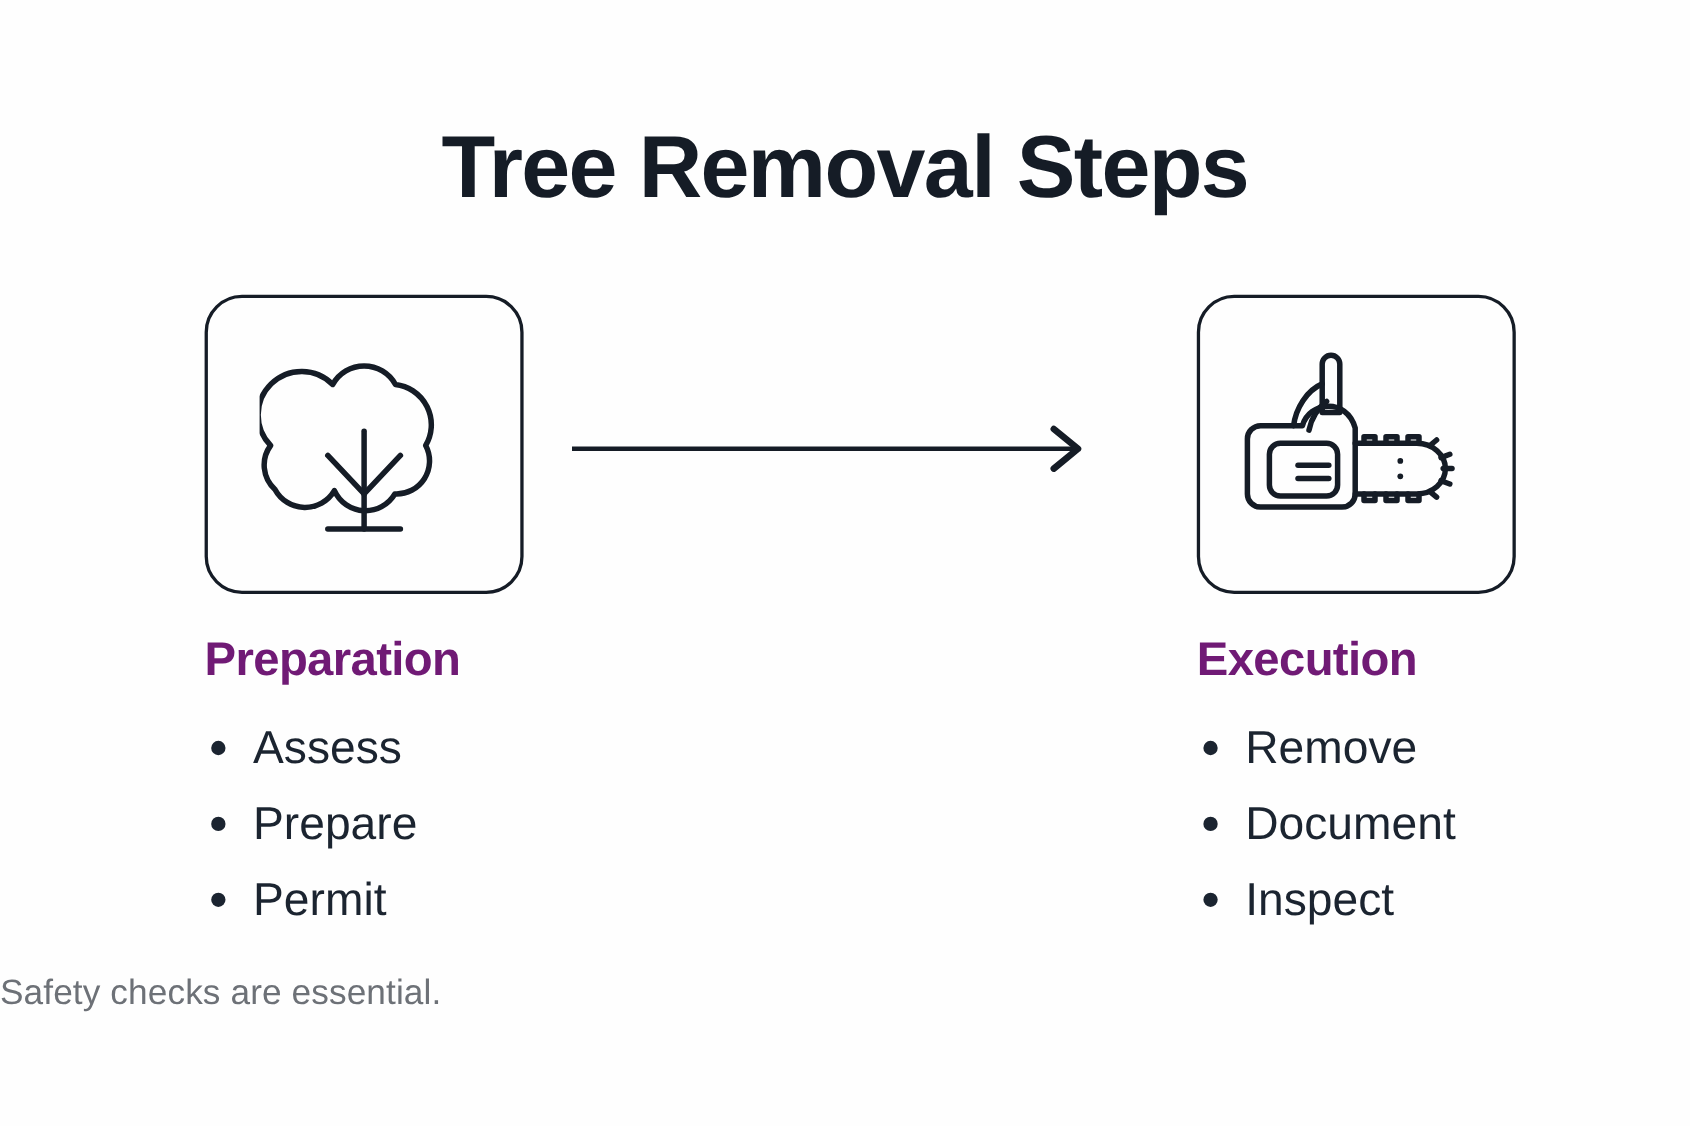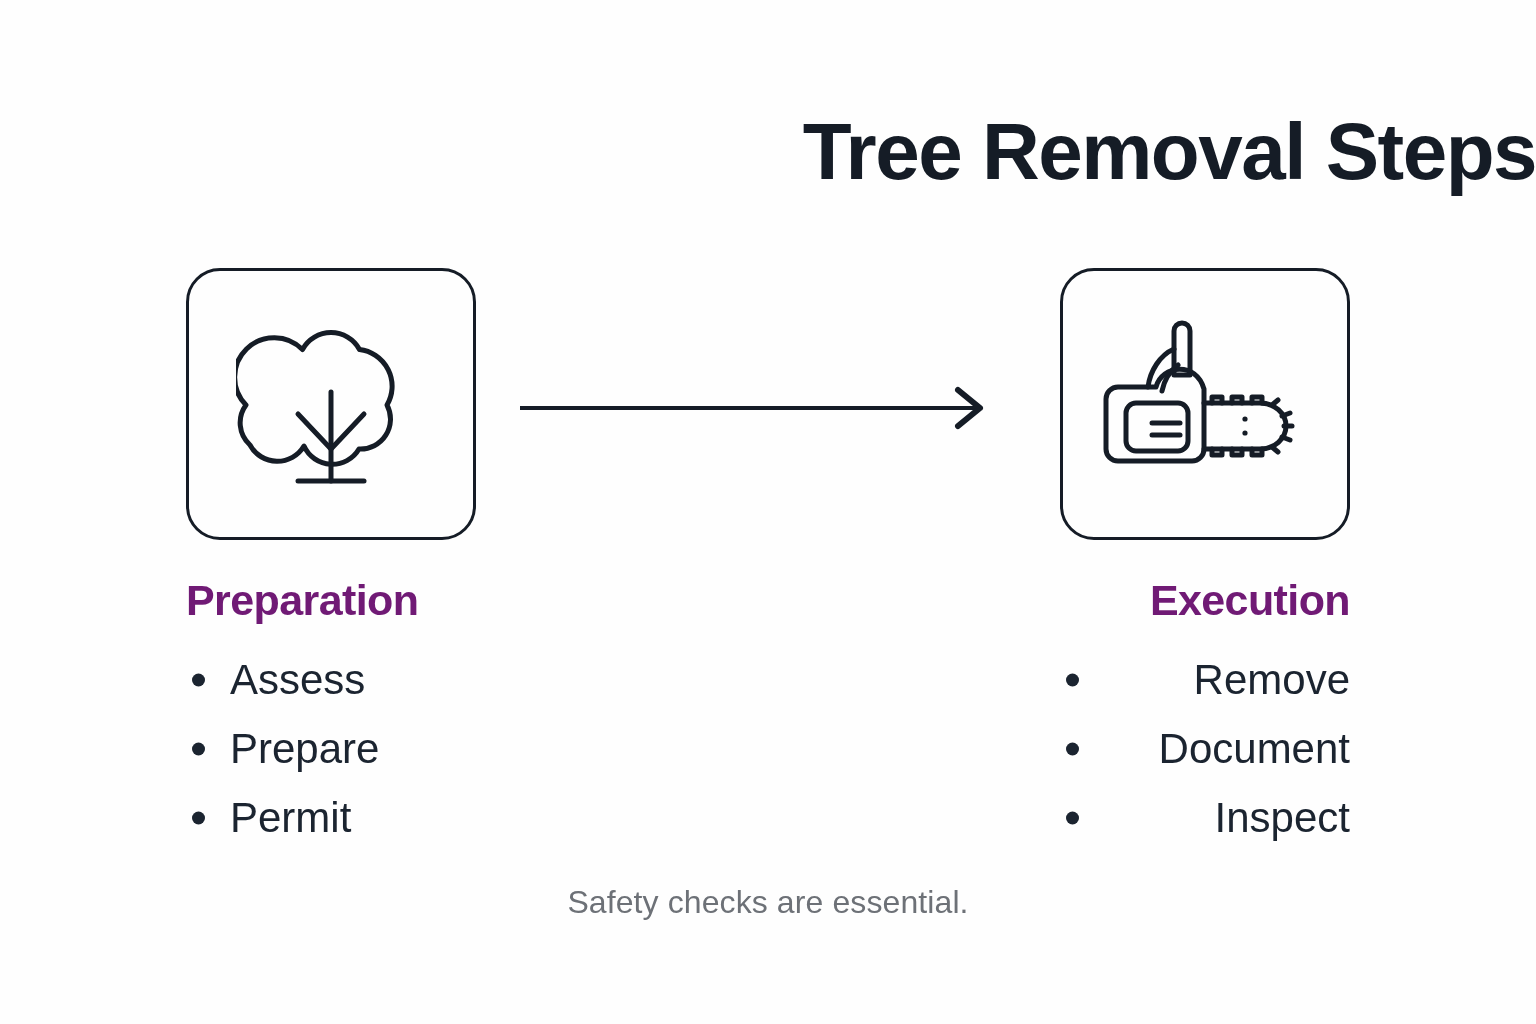--- a/index.html
+++ b/index.html
@@ -21,36 +21,36 @@
     width: 1536px;
     height: 1024px;
   }
 
   
   .page-title {
     position: absolute;
     left: 0;
     top: 112px;
     width: 1536px;
-    text-align: right;
+    text-align: center;
     font-size: 80px;
     font-weight: 700;
     letter-spacing: -1.5px;
     color: #151c26;
     line-height: 1.0;
     white-space: nowrap;
   }
 
   
   .step {
     position: absolute;
     top: 268px;
   }
   .step-left  { left: 186px; }
-  .step-right { left: 1060px; text-align: right; }
+  .step-right { left: 1088px; }
 
   .icon-card {
     width: 290px;
     height: 272px;
     border: 3px solid #151c26;
     border-radius: 34px;
     box-sizing: border-box;
     background: #fefefe;
     display: flex;
     align-items: center;
@@ -101,21 +101,20 @@
     width: 466px;
     height: 44px;
   }
 
   
   .caption {
     position: absolute;
     left: 0;
     top: 884px;
     width: 1536px;
-    text-align: center;
     font-size: 32px;
     font-weight: 400;
     color: #6d7177;
     letter-spacing: 0.1px;
     white-space: nowrap;
   }
 </style>
 </head>
 <body>
 

